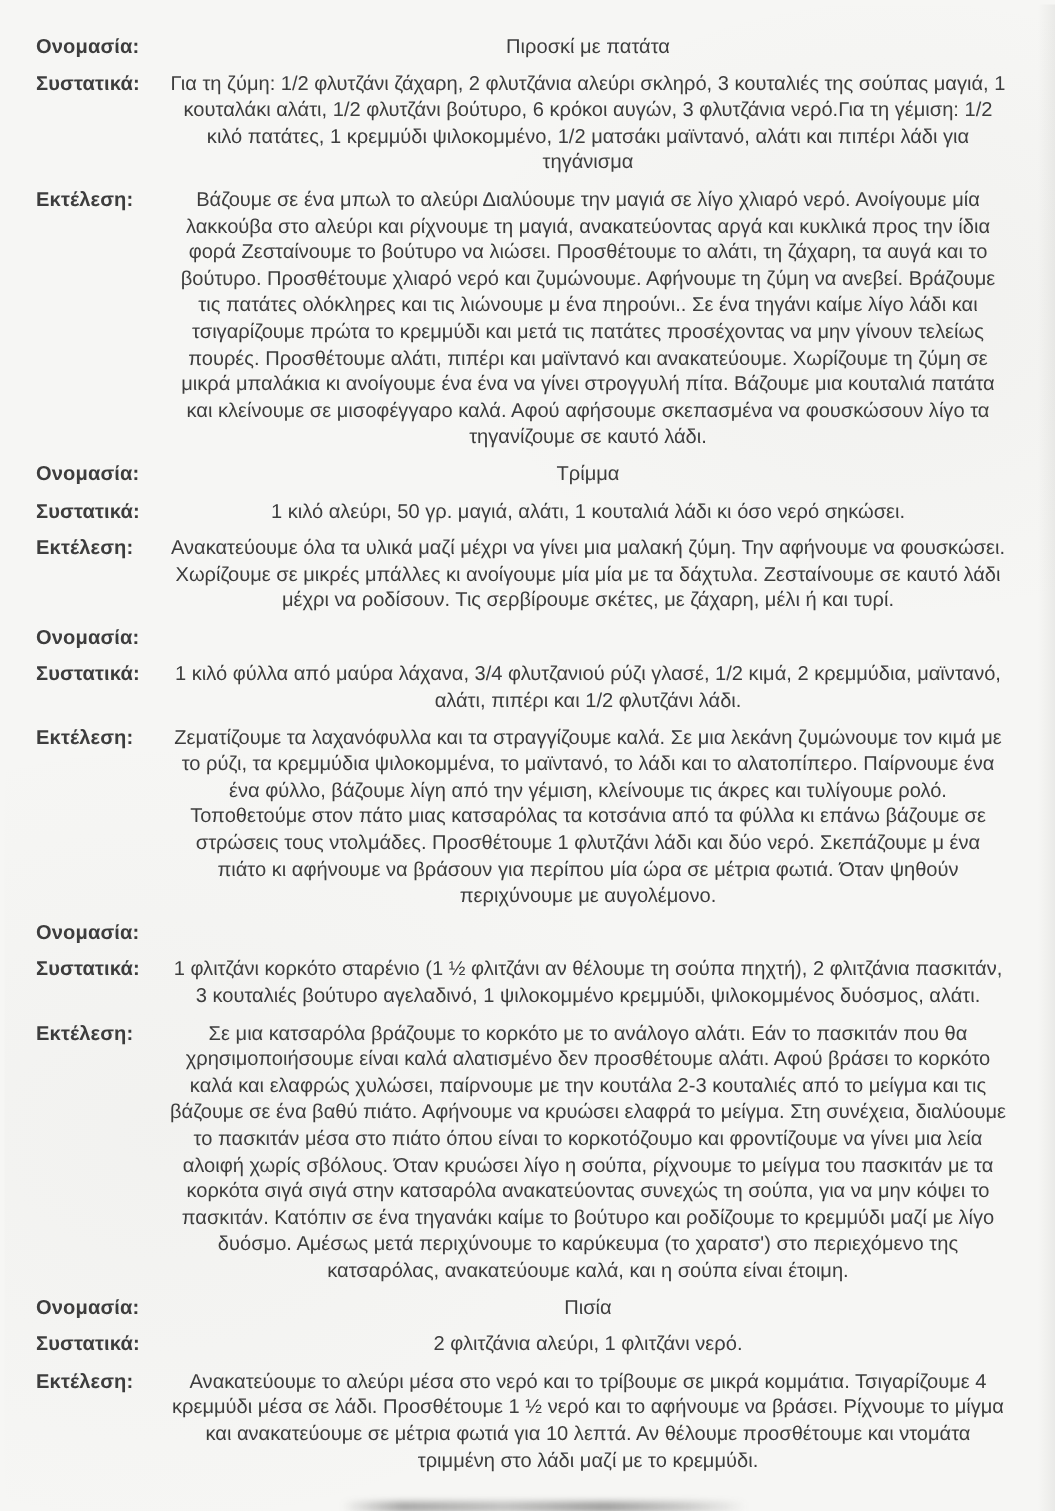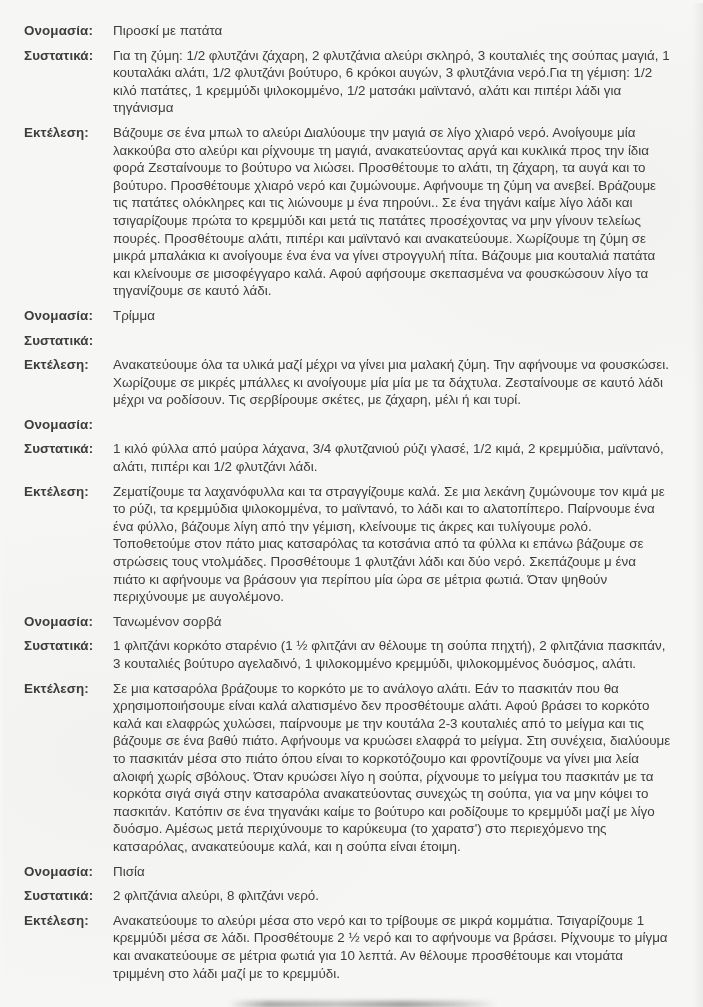--- a/index.html
+++ b/index.html
@@ -41,21 +41,21 @@
     flex: 0 0 87px;
     font-weight: bold;
     font-size: 13.4px;
     line-height: 17.6px;
     letter-spacing: 0.1px;
   }
   .value {
     flex: 1;
     font-size: 13.4px;
     line-height: 17.6px;
-    text-align: left;
+    text-align: center;
   }
   .recipe { margin-bottom: 1px; }
   
   .smudge {
     position: absolute;
     left: 225px;
     bottom: 0px;
     width: 270px;
     height: 7px;
     background: linear-gradient(to right,
@@ -92,20 +92,21 @@
     </div>
   </section>
 
   <section class="recipe">
     <div class="row">
       <span class="label">Ονομασία:</span>
       <span class="value">Τρίμμα</span>
     </div>
     <div class="row">
       <span class="label">Συστατικά:</span>
+      <span class="value">1 κιλό αλεύρι, 50 γρ. μαγιά, αλάτι, 1 κουταλιά λάδι κι όσο νερό σηκώσει.</span>
     </div>
     <div class="row">
       <span class="label">Εκτέλεση:</span>
       <span class="value">Ανακατεύουμε όλα τα υλικά μαζί μέχρι να γίνει μια μαλακή ζύμη. Την αφήνουμε να φουσκώσει. Χωρίζουμε σε μικρές μπάλλες κι ανοίγουμε μία μία με τα δάχτυλα. Ζεσταίνουμε σε καυτό λάδι μέχρι να ροδίσουν. Τις σερβίρουμε σκέτες, με ζάχαρη, μέλι ή και τυρί.</span>
     </div>
   </section>
 
   <section class="recipe">
     <div class="row">
       <span class="label">Ονομασία:</span>
@@ -116,42 +117,41 @@
     </div>
     <div class="row">
       <span class="label">Εκτέλεση:</span>
       <span class="value">Ζεματίζουμε τα λαχανόφυλλα και τα στραγγίζουμε καλά. Σε μια λεκάνη ζυμώνουμε τον κιμά με το ρύζι, τα κρεμμύδια ψιλοκομμένα, το μαϊντανό, το λάδι και το αλατοπίπερο. Παίρνουμε ένα ένα φύλλο, βάζουμε λίγη από την γέμιση, κλείνουμε τις άκρες και τυλίγουμε ρολό. Τοποθετούμε στον πάτο μιας κατσαρόλας τα κοτσάνια από τα φύλλα κι επάνω βάζουμε σε στρώσεις τους ντολμάδες. Προσθέτουμε 1 φλυτζάνι λάδι και δύο νερό. Σκεπάζουμε μ ένα πιάτο κι αφήνουμε να βράσουν για περίπου μία ώρα σε μέτρια φωτιά. Όταν ψηθούν περιχύνουμε με αυγολέμονο.</span>
     </div>
   </section>
 
   <section class="recipe">
     <div class="row">
       <span class="label">Ονομασία:</span>
-      <span class="value">Τανωμένον σορβά</span>
     </div>
     <div class="row">
       <span class="label">Συστατικά:</span>
       <span class="value">1 φλιτζάνι κορκότο σταρένιο (1 ½ φλιτζάνι αν θέλουμε τη σούπα πηχτή), 2 φλιτζάνια πασκιτάν, 3 κουταλιές βούτυρο αγελαδινό, 1 ψιλοκομμένο κρεμμύδι, ψιλοκομμένος δυόσμος, αλάτι.</span>
     </div>
     <div class="row">
       <span class="label">Εκτέλεση:</span>
       <span class="value">Σε μια κατσαρόλα βράζουμε το κορκότο με το ανάλογο αλάτι. Εάν το πασκιτάν που θα χρησιμοποιήσουμε είναι καλά αλατισμένο δεν προσθέτουμε αλάτι. Αφού βράσει το κορκότο καλά και ελαφρώς χυλώσει, παίρνουμε με την κουτάλα 2-3 κουταλιές από το μείγμα και τις βάζουμε σε ένα βαθύ πιάτο. Αφήνουμε να κρυώσει ελαφρά το μείγμα. Στη συνέχεια, διαλύουμε το πασκιτάν μέσα στο πιάτο όπου είναι το κορκοτόζουμο και φροντίζουμε να γίνει μια λεία αλοιφή χωρίς σβόλους. Όταν κρυώσει λίγο η σούπα, ρίχνουμε το μείγμα του πασκιτάν με τα κορκότα σιγά σιγά στην κατσαρόλα ανακατεύοντας συνεχώς τη σούπα, για να μην κόψει το πασκιτάν. Κατόπιν σε ένα τηγανάκι καίμε το βούτυρο και ροδίζουμε το κρεμμύδι μαζί με λίγο δυόσμο. Αμέσως μετά περιχύνουμε το καρύκευμα (το χαρατσ') στο περιεχόμενο της κατσαρόλας, ανακατεύουμε καλά, και η σούπα είναι έτοιμη.</span>
     </div>
   </section>
 
   <section class="recipe">
     <div class="row">
       <span class="label">Ονομασία:</span>
       <span class="value">Πισία</span>
     </div>
     <div class="row">
       <span class="label">Συστατικά:</span>
-      <span class="value">2 φλιτζάνια αλεύρι, 8 φλιτζάνι νερό.</span>
+      <span class="value">2 φλιτζάνια αλεύρι, 1 φλιτζάνι νερό.</span>
     </div>
     <div class="row">
       <span class="label">Εκτέλεση:</span>
-      <span class="value">Ανακατεύουμε το αλεύρι μέσα στο νερό και το τρίβουμε σε μικρά κομμάτια. Τσιγαρίζουμε 1 κρεμμύδι μέσα σε λάδι. Προσθέτουμε 2 ½ νερό και το αφήνουμε να βράσει. Ρίχνουμε το μίγμα και ανακατεύουμε σε μέτρια φωτιά για 10 λεπτά. Αν θέλουμε προσθέτουμε και ντομάτα τριμμένη στο λάδι μαζί με το κρεμμύδι.</span>
+      <span class="value">Ανακατεύουμε το αλεύρι μέσα στο νερό και το τρίβουμε σε μικρά κομμάτια. Τσιγαρίζουμε 4 κρεμμύδι μέσα σε λάδι. Προσθέτουμε 1 ½ νερό και το αφήνουμε να βράσει. Ρίχνουμε το μίγμα και ανακατεύουμε σε μέτρια φωτιά για 10 λεπτά. Αν θέλουμε προσθέτουμε και ντομάτα τριμμένη στο λάδι μαζί με το κρεμμύδι.</span>
     </div>
   </section>
 
 </div>
 
 <div class="smudge"></div>
 
 </body></html>

